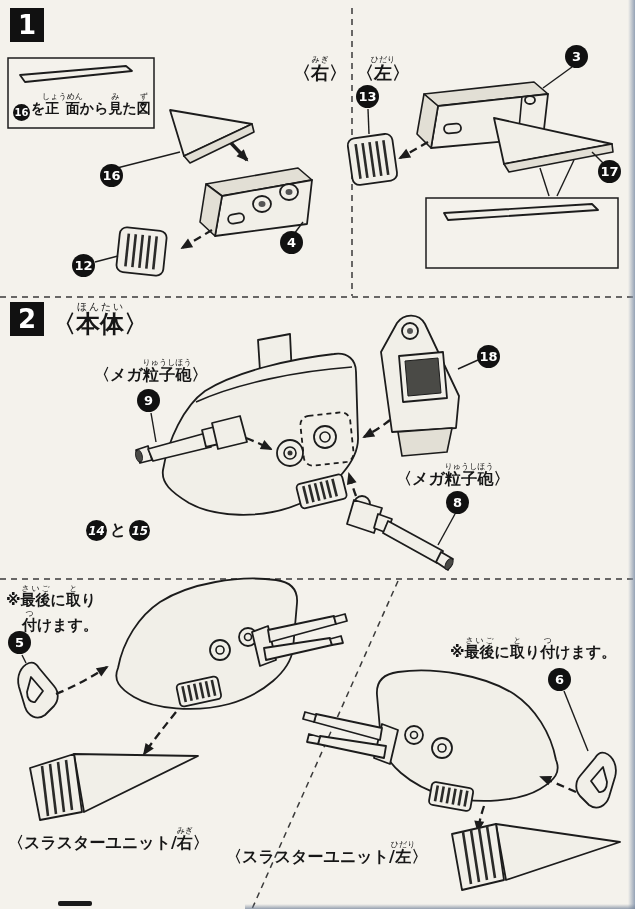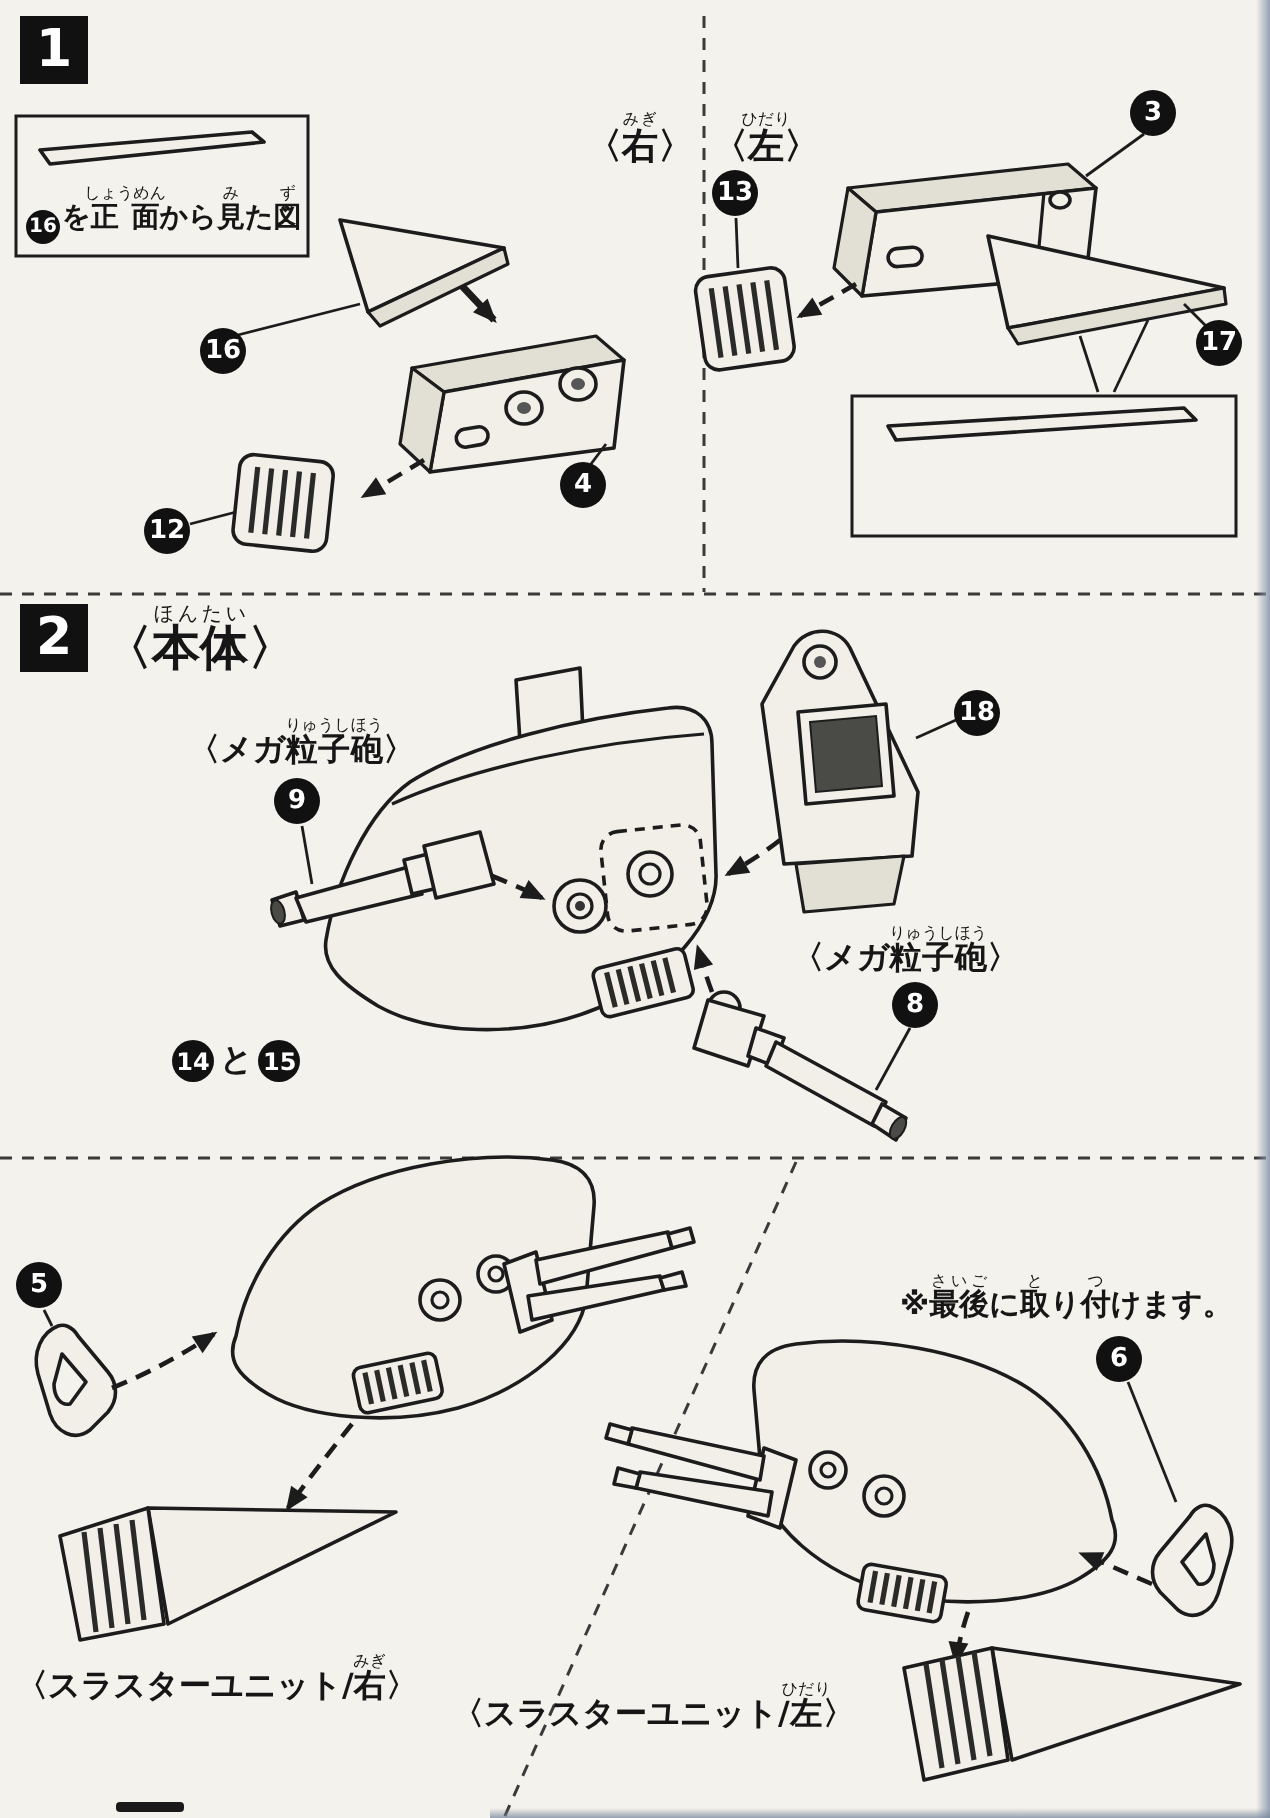--- a/index.html
+++ b/index.html
@@ -27,21 +27,21 @@
   .attach-note{position:absolute;font-size:15px;font-weight:bold;line-height:1.45;}
   .unit-caption{position:absolute;font-size:16px;font-weight:bold;}
   .label-1415{position:absolute;display:inline-flex;align-items:center;gap:3px;font-size:16px;font-weight:bold;}
   ruby rt{font-size:8px;font-weight:normal;letter-spacing:0;}
   .step-title ruby rt{font-size:10px;}
   .pnum{position:absolute;width:23px;height:23px;border-radius:50%;background:#111;color:#fff;
         font-size:13px;font-weight:bold;display:flex;align-items:center;justify-content:center;z-index:5;}
   .pnum-inline{display:inline-flex;width:17px;height:17px;border-radius:50%;background:#111;color:#fff;
         font-size:10px;font-weight:bold;align-items:center;justify-content:center;vertical-align:-3px;margin-right:1px;}
   .pnum-mid{display:inline-flex;width:21px;height:21px;border-radius:50%;background:#111;color:#fff;
-        font-size:12px;font-weight:bold;align-items:center;justify-content:center;}
+        font-size:12px;font-weight:bold;align-items:center;justify-content:center;font-style:italic;}
   .indent{display:inline-block;width:16px;}
   .edge-right{position:absolute;right:0;top:0;width:7px;height:100%;
         background:linear-gradient(to right,rgba(150,163,180,0),rgba(138,153,175,.9));}
   .edge-bottom{position:absolute;right:0;bottom:0;width:390px;height:5px;
         background:linear-gradient(to top,rgba(118,133,155,.75),rgba(118,133,155,0));}
   .scan-mark{position:absolute;left:58px;top:901px;width:34px;height:5px;background:#1a1a1a;border-radius:2px;}
 </style>
 </head>
 <body>
 
@@ -295,20 +295,21 @@
 <div class="pnum" style="left:137px;top:389px">9</div>
 <div class="pnum" style="left:477px;top:345px">18</div>
 <div class="pnum" style="left:446px;top:491px">8</div>
 
 <div class="label-1415" style="left:86px;top:520px">
       <span class="pnum-mid">14</span>
       <span>と</span>
       <span class="pnum-mid">15</span>
     </div>
 
+<div class="attach-note" style="left:6px;top:584px;width:140px"><span>※</span><ruby><span>最後</span><rt>さいご</rt></ruby><span>に</span><ruby><span>取</span><rt>と</rt></ruby><span>り</span><br><span class="indent"></span><ruby><span>付</span><rt>つ</rt></ruby><span>けます。</span></div>
 
 <div class="attach-note" style="left:450px;top:636px"><span>※</span><ruby><span>最後</span><rt>さいご</rt></ruby><span>に</span><ruby><span>取</span><rt>と</rt></ruby><span>り</span><ruby><span>付</span><rt>つ</rt></ruby><span>けます。</span></div>
 
 <div class="pnum" style="left:8px;top:631px">5</div>
 <div class="pnum" style="left:548px;top:668px">6</div>
 
 <div class="unit-caption" style="left:8px;top:826px"><span>〈スラスターユニット/</span><ruby><span>右</span><rt>みぎ</rt></ruby><span>〉</span></div>
 
 <div class="unit-caption" style="left:226px;top:840px"><span>〈スラスターユニット/</span><ruby><span>左</span><rt>ひだり</rt></ruby><span>〉</span></div>
 

